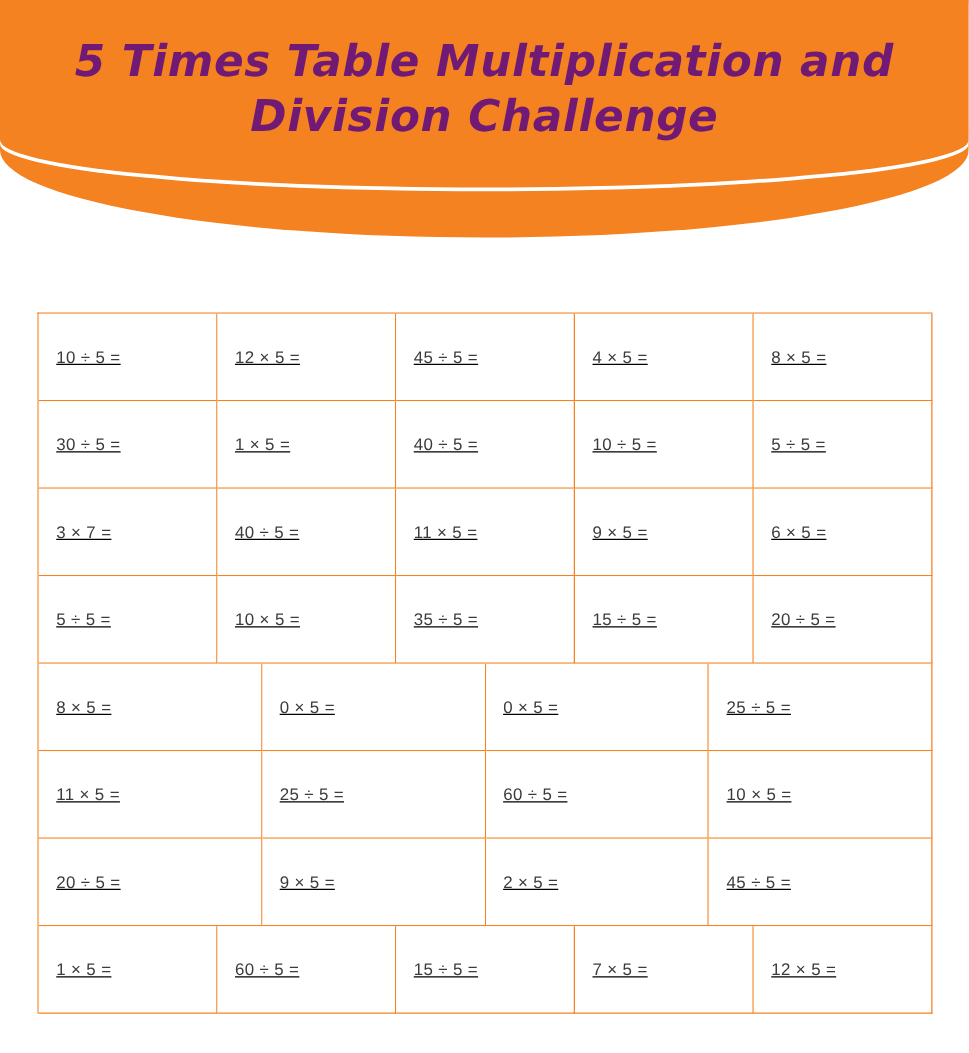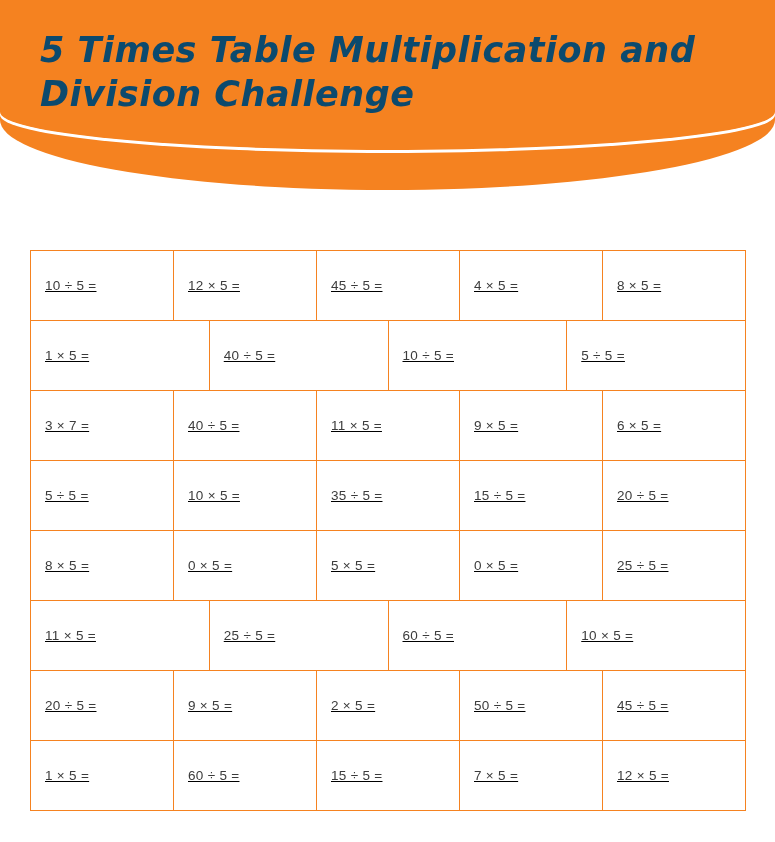--- a/index.html
+++ b/index.html
@@ -40,38 +40,39 @@
     background: #f58220;
     border-bottom-left-radius: 50% 38px;
     border-bottom-right-radius: 50% 38px;
     box-shadow: 0 3px 0 0 #ffffff;
   }
   .header-title {
     position: absolute;
     top: 28px;
     left: 0;
     width: 775px;
+    text-align: center;
     font-family: "DejaVu Sans", sans-serif;
     font-weight: bold;
     font-style: italic;
     font-size: 35px;
     line-height: 44px;
     letter-spacing: 0.5px;
-    color: #0c4a6e;
+    color: #701a75;
     text-shadow:
       -2px -2px 0 #ffffff,
       2px -2px 0 #ffffff,
       -2px 2px 0 #ffffff,
       2px 2px 0 #ffffff,
       0px -2px 0 #ffffff,
       0px 2px 0 #ffffff,
       -2px 0px 0 #ffffff,
       2px 0px 0 #ffffff,
       3px 3px 0 #e8token;
-    padding: 0 40px;
+    padding: 0 16px;
     box-sizing: border-box;
   }
   .header-title .line {
     display: block;
   }
 
   
   .worksheet {
     position: absolute;
     top: 250px;
@@ -116,20 +117,21 @@
 
   <div class="worksheet">
       <div class="grid-row">
         <div class="grid-cell">10 ÷ 5 =</div>
         <div class="grid-cell">12 × 5 =</div>
         <div class="grid-cell">45 ÷ 5 =</div>
         <div class="grid-cell">4 × 5 =</div>
         <div class="grid-cell">8 × 5 =</div>
       </div>
       <div class="grid-row">
+        <div class="grid-cell">30 ÷ 5 =</div>
         <div class="grid-cell">1 × 5 =</div>
         <div class="grid-cell">40 ÷ 5 =</div>
         <div class="grid-cell">10 ÷ 5 =</div>
         <div class="grid-cell">5 ÷ 5 =</div>
       </div>
       <div class="grid-row">
         <div class="grid-cell">3 × 7 =</div>
         <div class="grid-cell">40 ÷ 5 =</div>
         <div class="grid-cell">11 × 5 =</div>
         <div class="grid-cell">9 × 5 =</div>
@@ -138,35 +140,33 @@
       <div class="grid-row">
         <div class="grid-cell">5 ÷ 5 =</div>
         <div class="grid-cell">10 × 5 =</div>
         <div class="grid-cell">35 ÷ 5 =</div>
         <div class="grid-cell">15 ÷ 5 =</div>
         <div class="grid-cell">20 ÷ 5 =</div>
       </div>
       <div class="grid-row">
         <div class="grid-cell">8 × 5 =</div>
         <div class="grid-cell">0 × 5 =</div>
-        <div class="grid-cell">5 × 5 =</div>
         <div class="grid-cell">0 × 5 =</div>
         <div class="grid-cell">25 ÷ 5 =</div>
       </div>
       <div class="grid-row">
         <div class="grid-cell">11 × 5 =</div>
         <div class="grid-cell">25 ÷ 5 =</div>
         <div class="grid-cell">60 ÷ 5 =</div>
         <div class="grid-cell">10 × 5 =</div>
       </div>
       <div class="grid-row">
         <div class="grid-cell">20 ÷ 5 =</div>
         <div class="grid-cell">9 × 5 =</div>
         <div class="grid-cell">2 × 5 =</div>
-        <div class="grid-cell">50 ÷ 5 =</div>
         <div class="grid-cell">45 ÷ 5 =</div>
       </div>
       <div class="grid-row">
         <div class="grid-cell">1 × 5 =</div>
         <div class="grid-cell">60 ÷ 5 =</div>
         <div class="grid-cell">15 ÷ 5 =</div>
         <div class="grid-cell">7 × 5 =</div>
         <div class="grid-cell">12 × 5 =</div>
       </div>
     </div>

